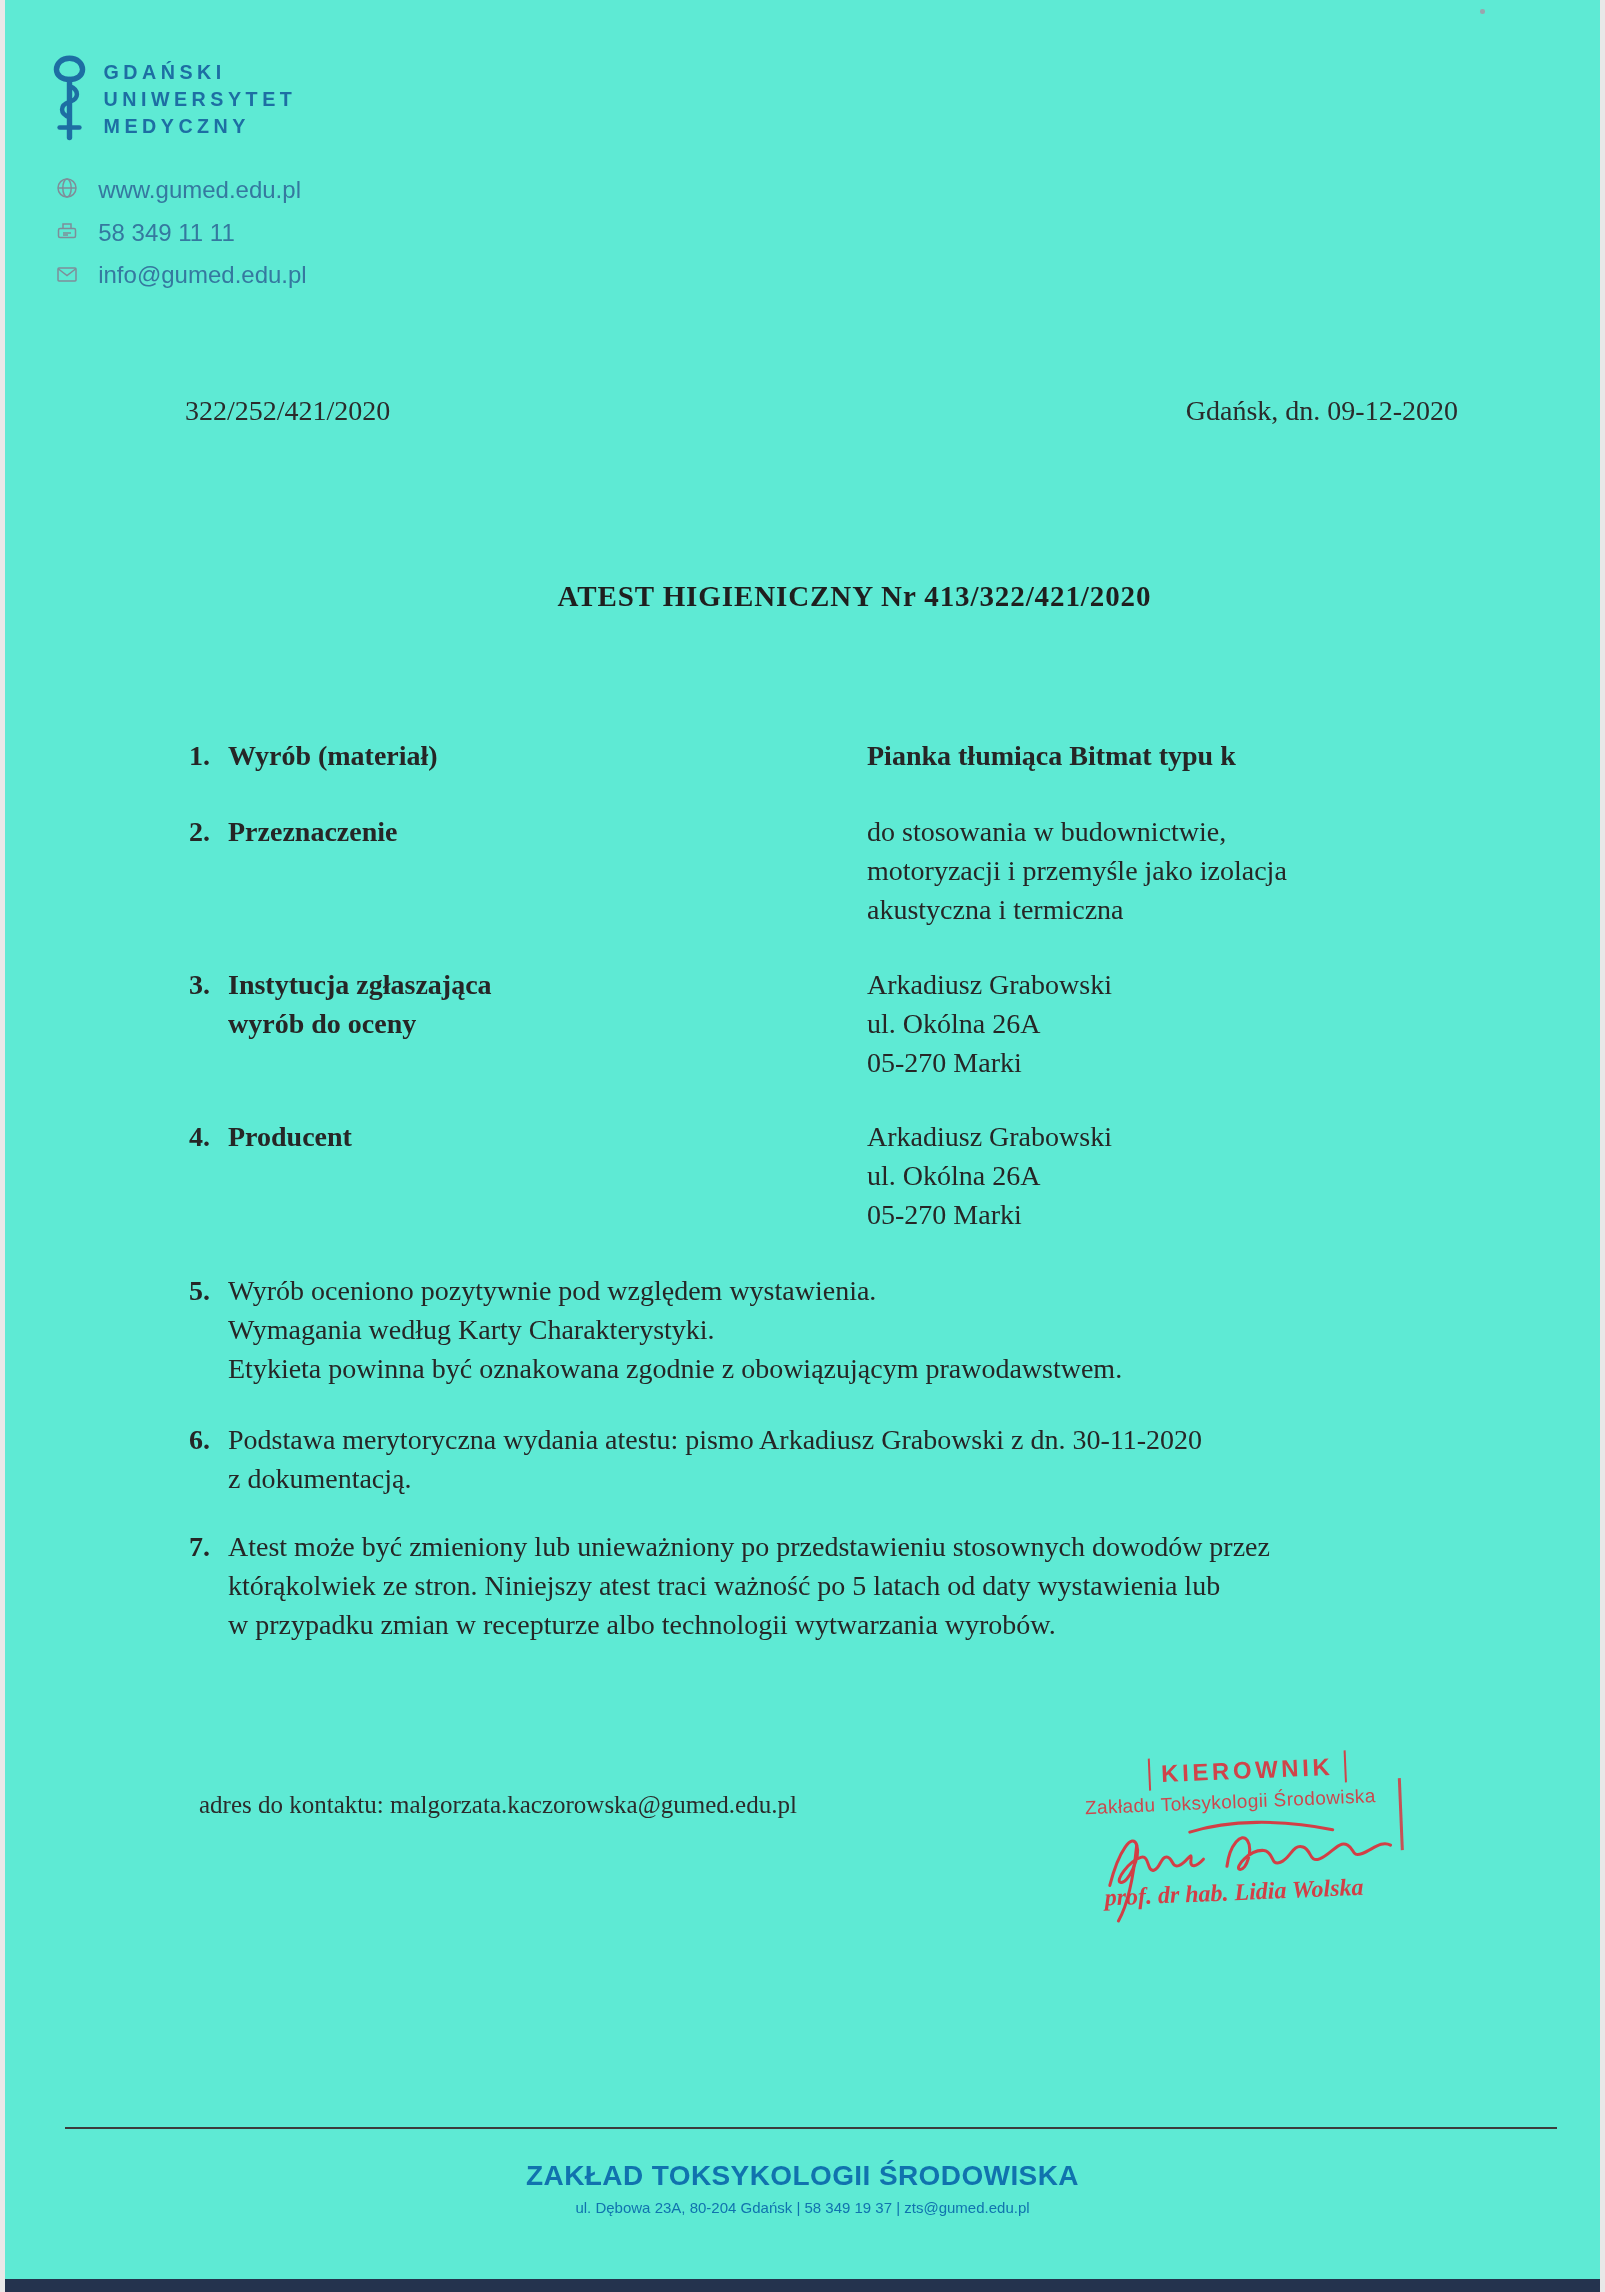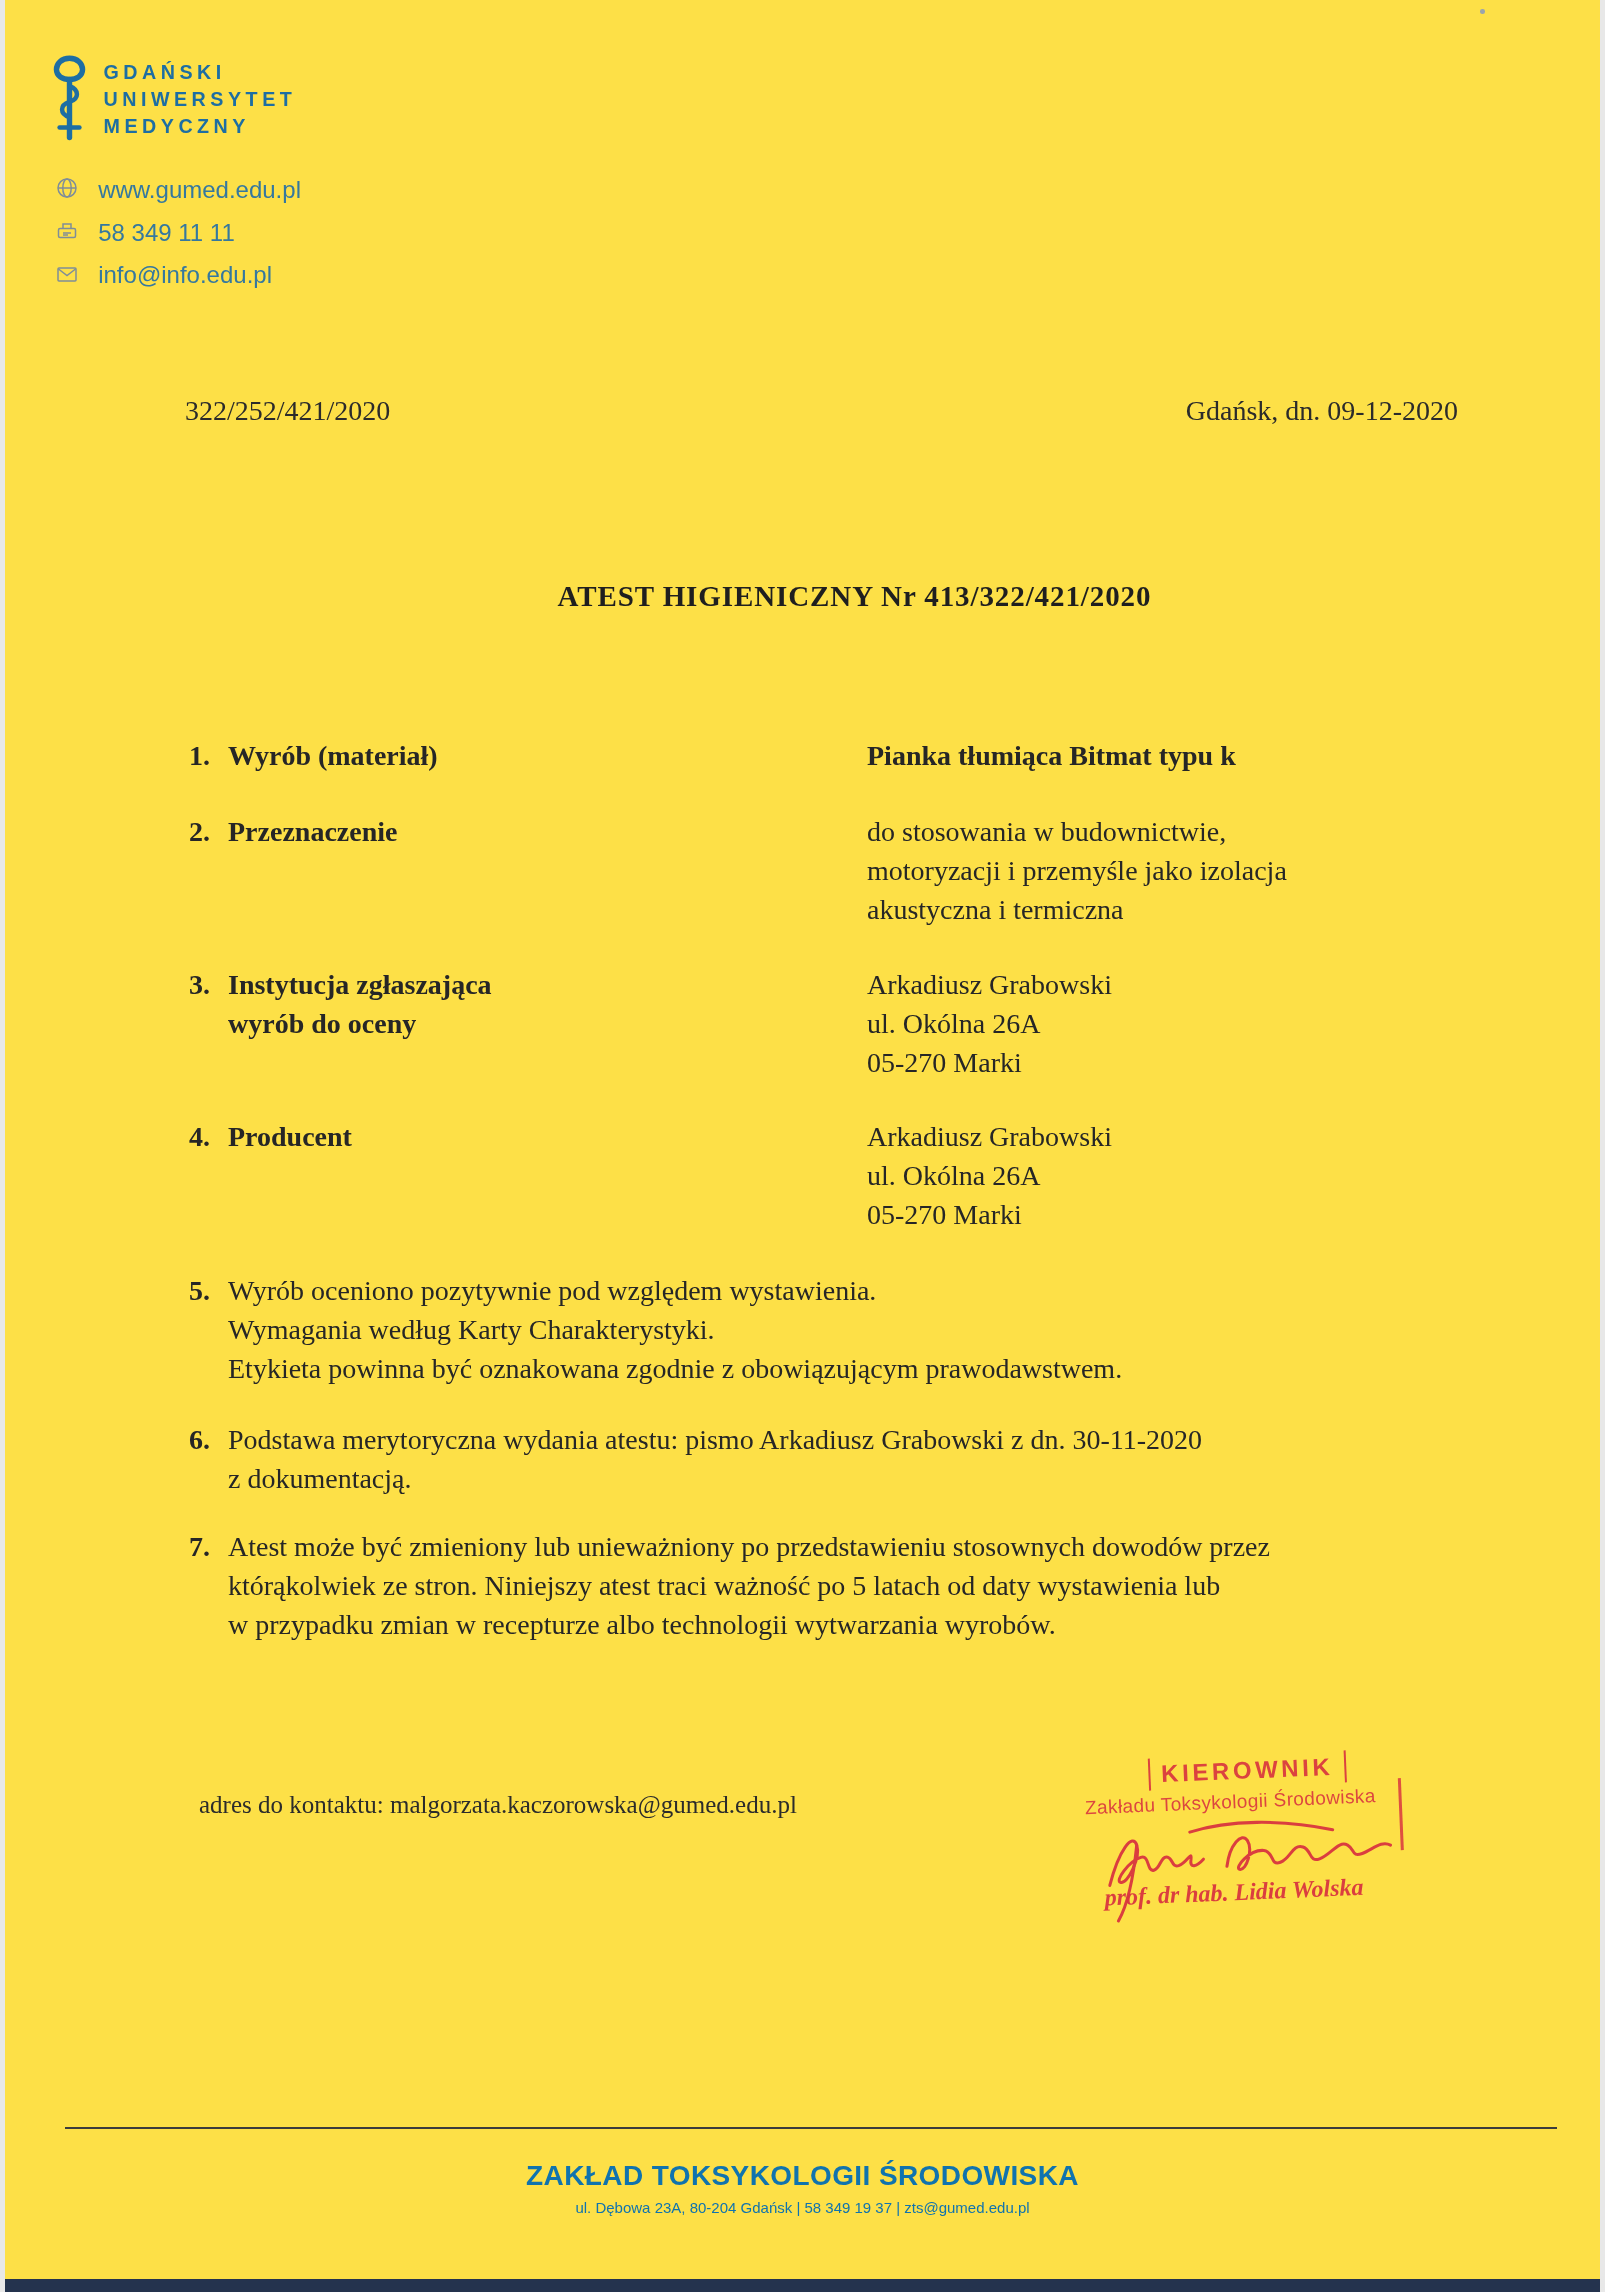--- a/index.html
+++ b/index.html
@@ -2,21 +2,21 @@
 <html lang="pl" style="font-size:14.3px"><head>
 <meta charset="utf-8">
 <title>Atest Higieniczny</title>
 <style>
   * { margin:0; padding:0; box-sizing:border-box; }
   html,body { background:#e8e8e8; }
   .page {
     position:relative;
     width:1595px; height:2293px;
     margin:0 auto;
-    background:#fde047;
+    background:#5eead4;
     font-family:"Liberation Serif", serif;
     color:#262626;
     overflow:hidden;
   }
 
   
   .letterhead { position:absolute; left:43px; top:52px; }
   .brand { display:flex; align-items:flex-start; }
   .brand-logo { width:43px; height:90px; flex:0 0 auto; }
   .brand-name {
@@ -152,21 +152,21 @@
           <line x1="8" y1="14" x2="16" y2="14"></line>
           <line x1="8" y1="16" x2="13" y2="16"></line>
         </svg>
         <span class="c-text">58 349 11 11</span>
       </li>
       <li class="contact-item">
         <svg class="c-icon" viewBox="0 0 24 24" fill="none" stroke="#7f8d99" stroke-width="1.5">
           <rect x="3" y="6" width="18" height="13" rx="1"></rect>
           <path d="M3.5 7 L12 13.5 L20.5 7"></path>
         </svg>
-        <span class="c-text">info@info.edu.pl</span>
+        <span class="c-text">info@gumed.edu.pl</span>
       </li>
     </ul>
   </header>
 
   <div class="ref-row">
     <span>322/252/421/2020</span>
     <span>Gdańsk, dn. 09-12-2020</span>
   </div>
 
   <h1 class="doc-title">ATEST HIGIENICZNY Nr 413/322/421/2020</h1>

